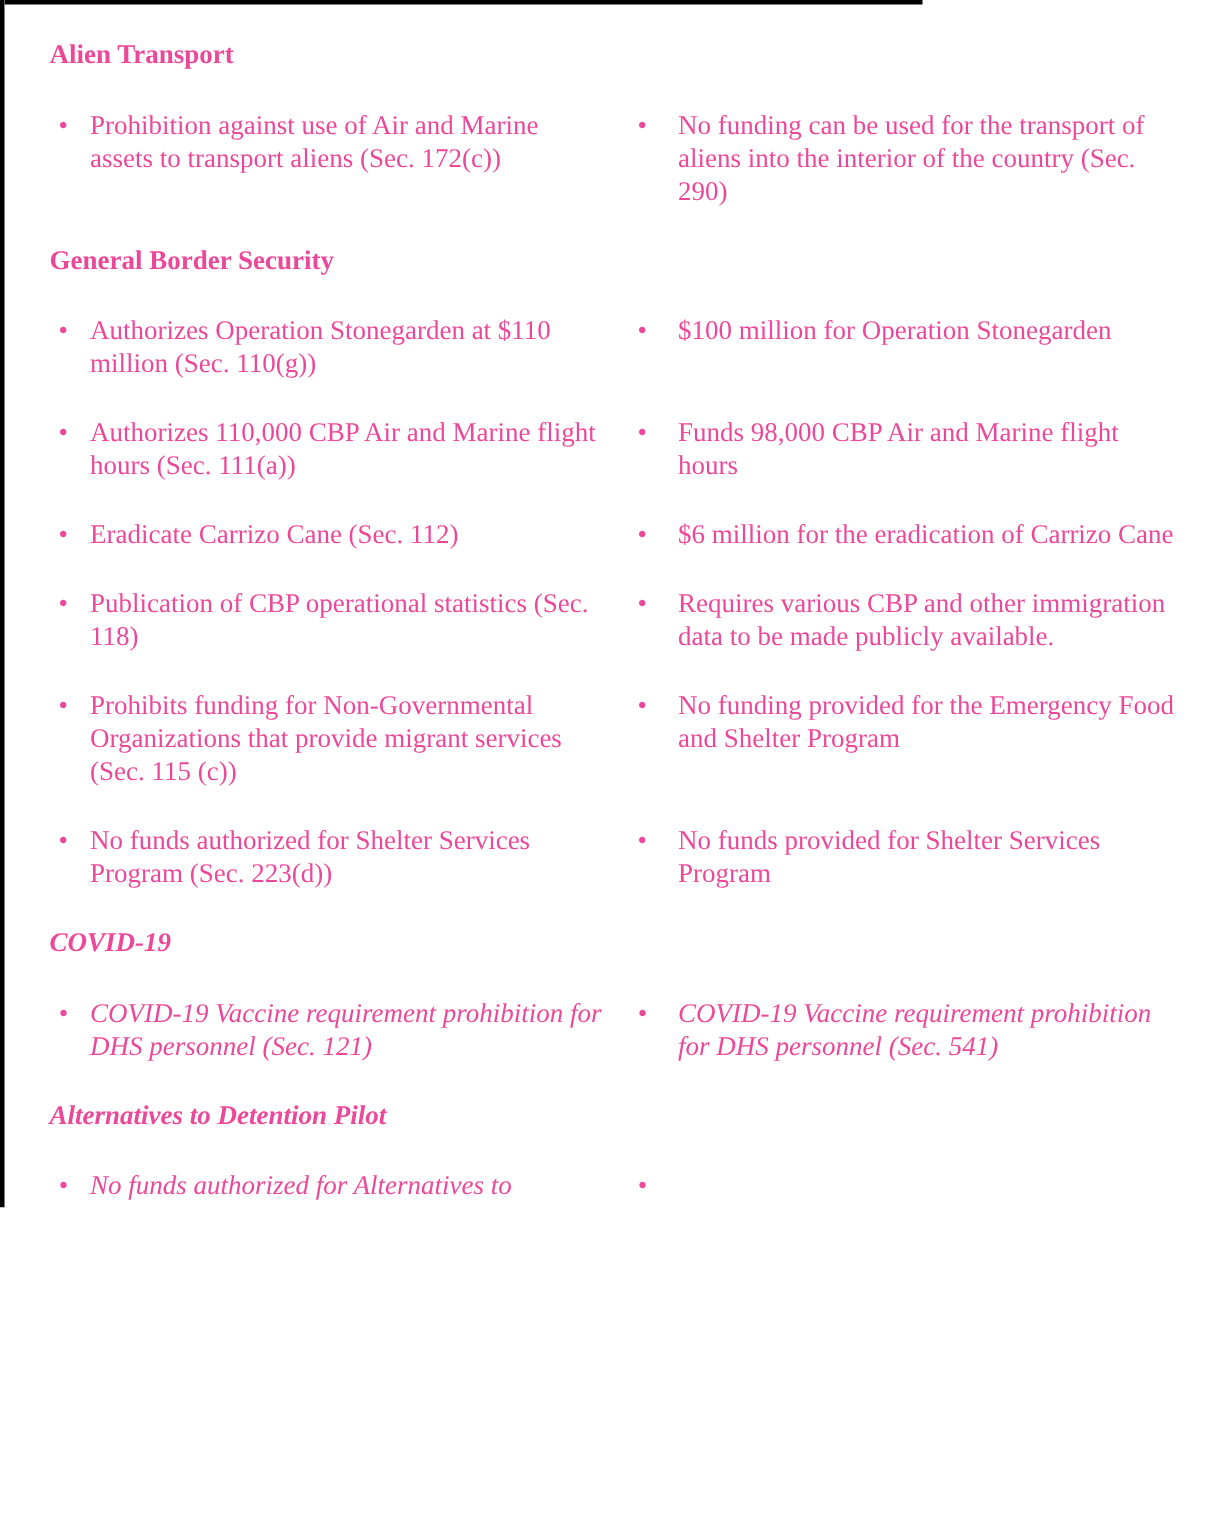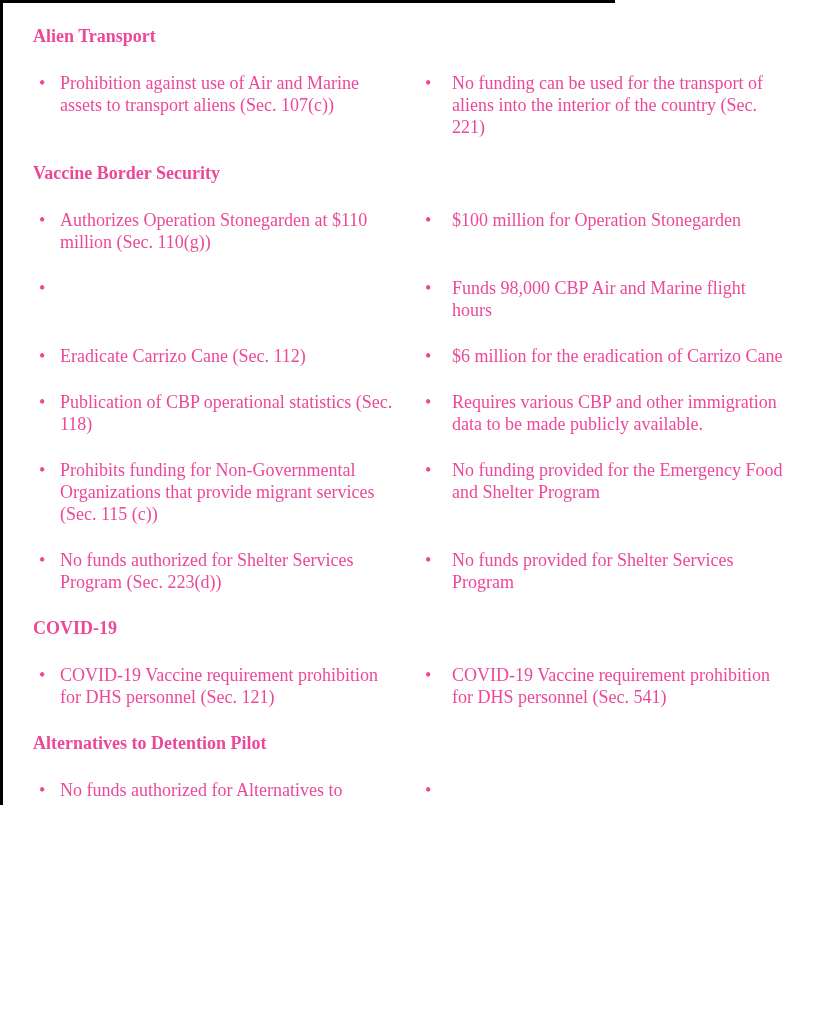--- a/index.html
+++ b/index.html
@@ -31,20 +31,21 @@
   .content {
     box-sizing: border-box;
     padding: 25px 30px 8px 30px;
   }
   .section-title {
     font-weight: bold;
     margin: 0 0 25px 0;
   }
   .section-gap-lg {
     margin-top: 16px;
+    font-style: italic;
   }
   .row {
     display: grid;
     grid-template-columns: 392px 1fr;
     margin-bottom: 24px;
   }
   .cell {
     display: flex;
     align-items: flex-start;
   }
@@ -72,44 +73,45 @@
 
 <div class="page">
   <div class="top-border"></div>
   <div class="content">
 
     <div class="section">
       <div class="section-title">Alien Transport</div>
       <div class="row">
         <div class="cell cell-left">
           <span class="bullet">•</span>
-          <span class="text">Prohibition against use of Air and Marine assets to transport aliens (Sec. 107(c))</span>
+          <span class="text">Prohibition against use of Air and Marine assets to transport aliens (Sec. 172(c))</span>
         </div>
         <div class="cell cell-right">
           <span class="bullet">•</span>
-          <span class="text">No funding can be used for the transport of aliens into the interior of the country (Sec. 221)</span>
+          <span class="text">No funding can be used for the transport of aliens into the interior of the country (Sec. 290)</span>
         </div>
       </div>
     </div>
 
     <div class="section">
-      <div class="section-title">Vaccine Border Security</div>
+      <div class="section-title">General Border Security</div>
       <div class="row">
         <div class="cell cell-left">
           <span class="bullet">•</span>
           <span class="text">Authorizes Operation Stonegarden at $110 million (Sec. 110(g))</span>
         </div>
         <div class="cell cell-right">
           <span class="bullet">•</span>
           <span class="text">$100 million for Operation Stonegarden</span>
         </div>
       </div>
       <div class="row">
         <div class="cell cell-left">
           <span class="bullet">•</span>
+          <span class="text">Authorizes 110,000 CBP Air and Marine flight hours (Sec. 111(a))</span>
         </div>
         <div class="cell cell-right">
           <span class="bullet">•</span>
           <span class="text">Funds 98,000 CBP Air and Marine flight hours</span>
         </div>
       </div>
       <div class="row">
         <div class="cell cell-left">
           <span class="bullet">•</span>
           <span class="text">Eradicate Carrizo Cane (Sec. 112)</span>

